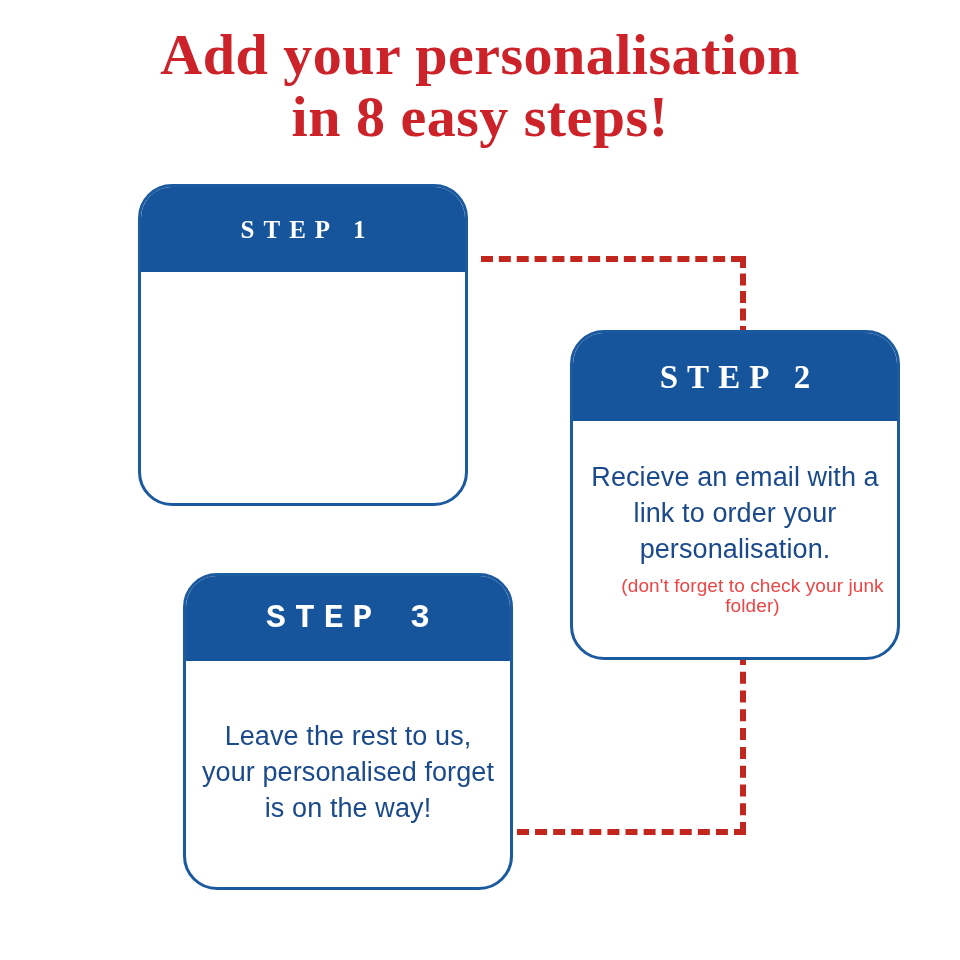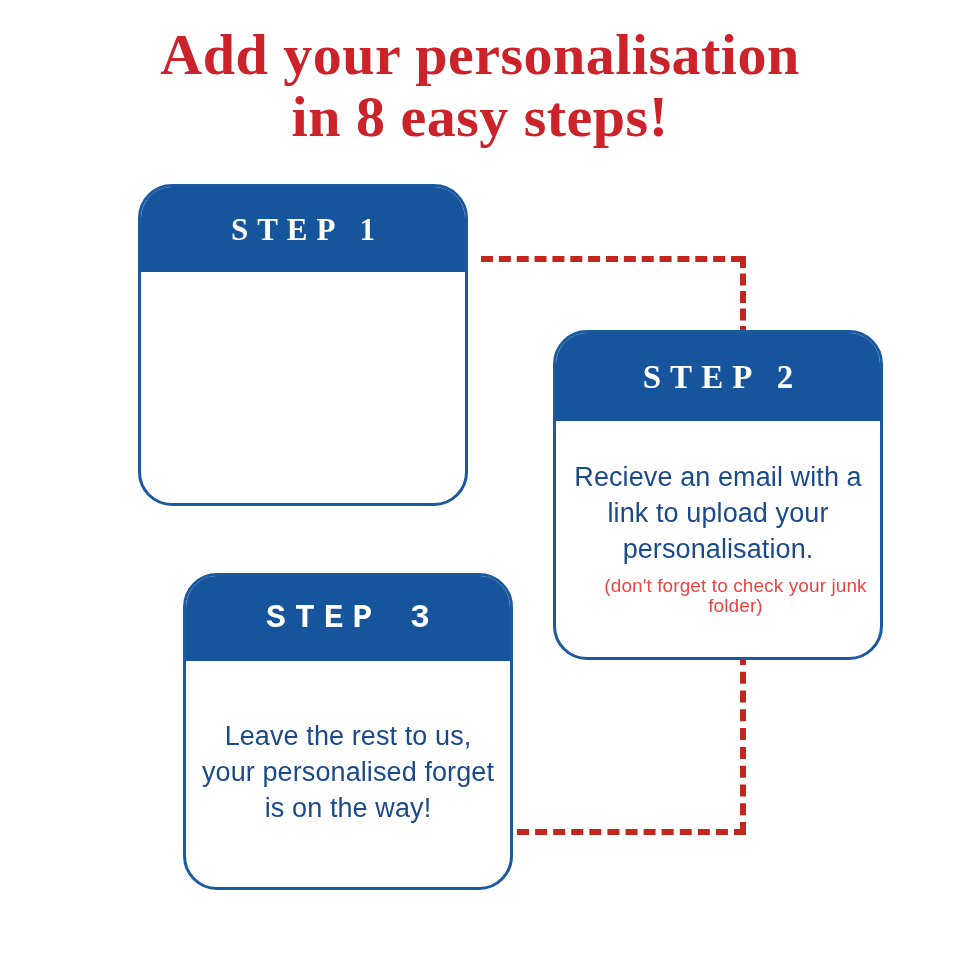--- a/index.html
+++ b/index.html
@@ -80,24 +80,24 @@
     margin-top: 9px;
     font-size: 19px;
     line-height: 20px;
     color: #ef4444;
     letter-spacing: 0.1px;
     margin-left: 35px;
   }
 
   
   #card-step1 { left: 138px; top: 184px; width: 330px; height: 322px; }
-  #card-step1 .card-header { height: 85px; font-size: 31px; }
+  #card-step1 .card-header { height: 85px; font-size: 25px; }
   #card-step1 .card-body   { height: 231px; }
 
-  #card-step2 { left: 553px; top: 330px; width: 330px; height: 330px; }
+  #card-step2 { left: 570px; top: 330px; width: 330px; height: 330px; }
   #card-step2 .card-header { height: 88px; font-size: 33px; }
   #card-step2 .card-body   { height: 236px; }
 
   #card-step3 { left: 183px; top: 573px; width: 330px; height: 317px; }
   #card-step3 .card-header { height: 85px; font-size: 33px; font-family: Liberation Mono, monospace; }
   #card-step3 .card-body   { height: 226px; }
 
   
   .conn-h {
     position: absolute;
@@ -131,21 +131,21 @@
   <div class="conn-v" id="conn-2-3-v"></div>
   <div class="conn-h" id="conn-2-3-h"></div>
 
   <div class="card" id="card-step1">
     <div class="card-header">STEP 1</div>
   </div>
 
   <div class="card" id="card-step2">
     <div class="card-header">STEP 2</div>
     <div class="card-body">
-      <div class="body-text">Recieve an email with a link to upload your personalisation.</div>
+      <div class="body-text">Recieve an email with a link to order your personalisation.</div>
       <div class="note">(don't forget to check your junk folder)</div>
     </div>
   </div>
 
   <div class="card" id="card-step3">
     <div class="card-header">STEP 3</div>
     <div class="card-body">
       <div class="body-text">Leave the rest to us, your personalised forget is on the way!</div>
     </div>
   </div>

